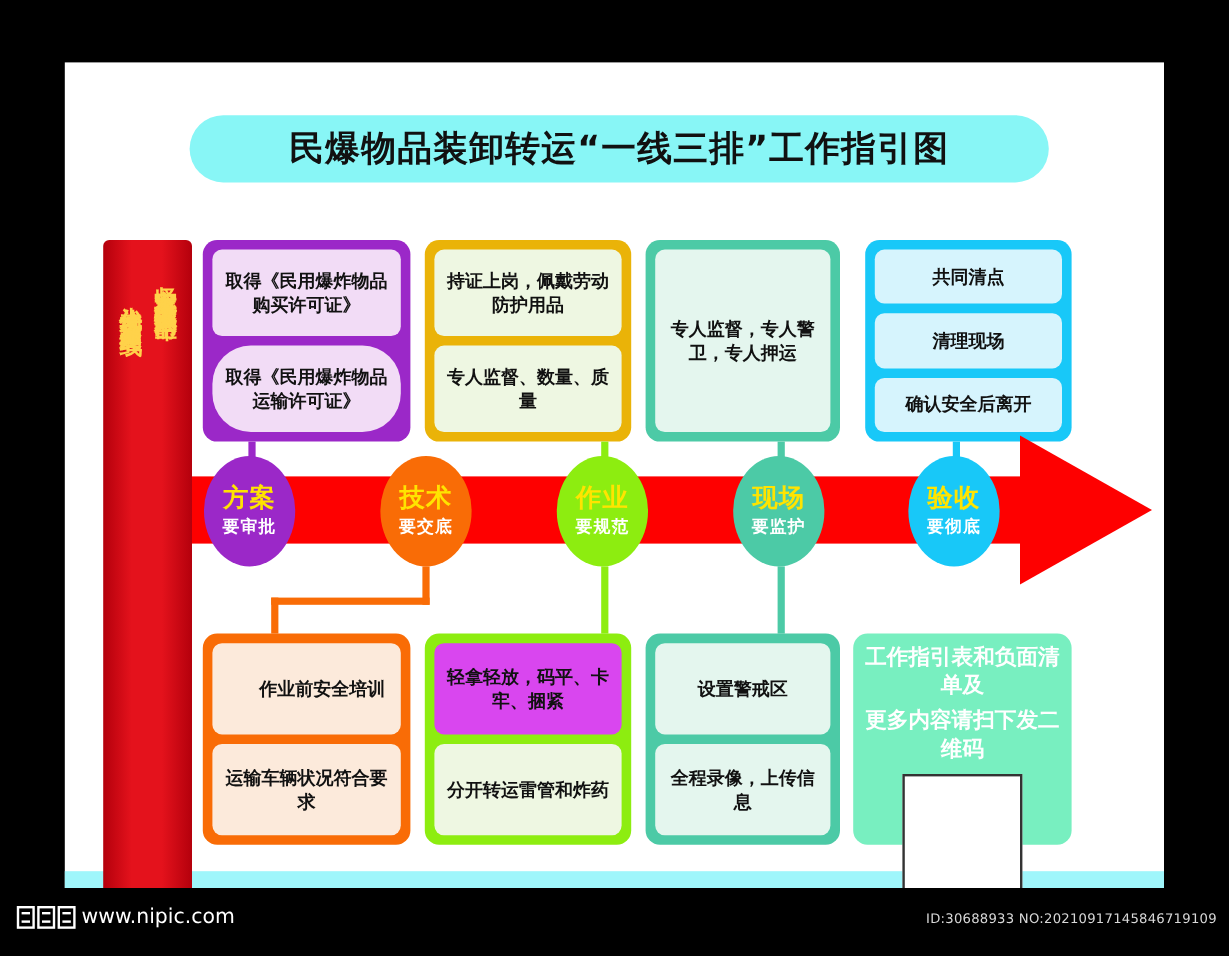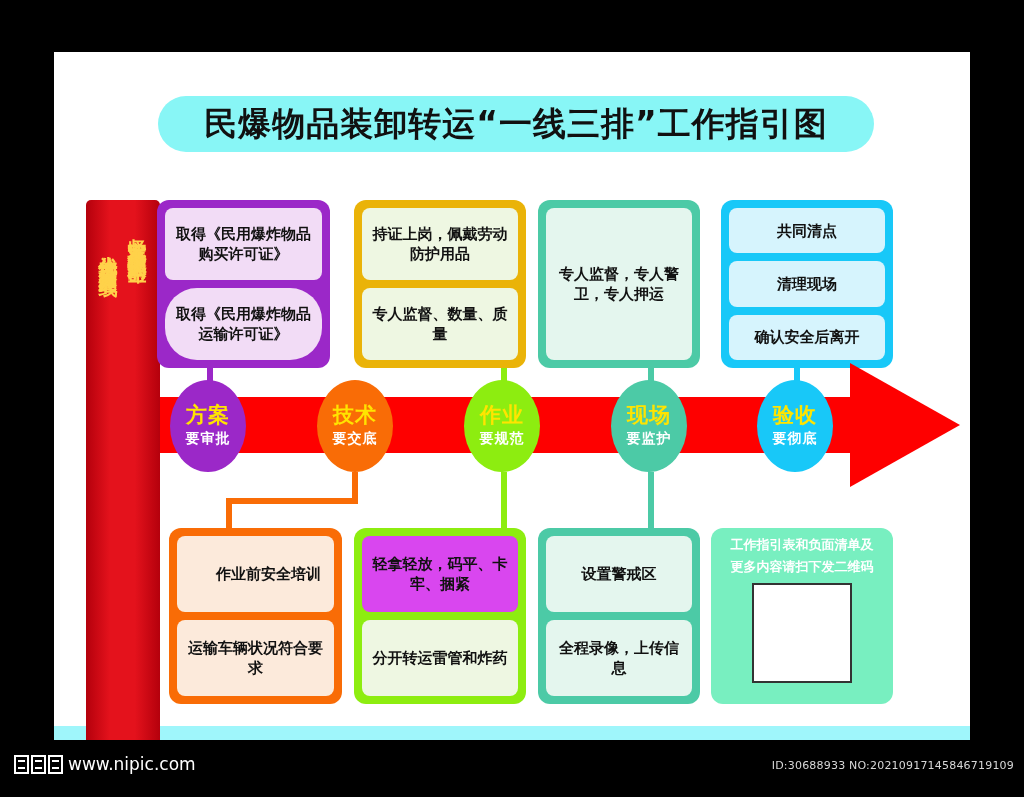--- a/index.html
+++ b/index.html
@@ -11,21 +11,21 @@
 
   
   .canvas{position:absolute;left:54px;top:52px;width:916px;height:688px;background:#ffffff;}
 
   
   .bottom-strip{position:absolute;left:0;bottom:0;width:916px;height:14px;background:#9ff6fb;}
 
   
   .title-pill{position:absolute;left:104px;top:44px;width:716px;height:56px;
       background:#88f6f6;border-radius:28px;display:flex;align-items:center;justify-content:center;}
-  .title-pill span{font-size:33px;font-weight:bold;color:#111;letter-spacing:1px;
+  .title-pill span{font-size:29px;font-weight:bold;color:#111;letter-spacing:1px;
       font-family:"DejaVu Sans","Liberation Sans",sans-serif;}
 
   
   .red-banner{position:absolute;left:32px;top:148px;width:74px;height:556px;
       background:linear-gradient(90deg,#b4000c 0%,#e4121c 32%,#e4121c 66%,#b4000c 100%);
       border-radius:5px;display:flex;flex-direction:row-reverse;justify-content:center;
       align-items:flex-start;padding-top:24px;box-sizing:border-box;}
   .red-banner .vcol{writing-mode:vertical-rl;text-orientation:upright;
       font-size:19px;font-weight:bold;color:#ffd24a;line-height:1.42;letter-spacing:2px;
       margin:0 1px;}
@@ -52,21 +52,21 @@
 
   
   .circle{position:absolute;width:76px;height:92px;border-radius:50%;
       display:flex;flex-direction:column;align-items:center;justify-content:center;
       color:#fff;}
   .circle .big{font-size:21px;font-weight:bold;color:#ffe400;line-height:1.05;
       margin-bottom:3px;letter-spacing:1px;}
   .circle .small{font-size:14px;font-weight:bold;color:#ffffff;letter-spacing:1px;}
 
   
-  .qr-title{font-size:13px;font-weight:bold;color:#ffffff;text-align:center;
+  .qr-title{font-size:18px;font-weight:bold;color:#ffffff;text-align:center;
       line-height:1.35;padding:8px 4px 4px;}
   .qr-box{width:96px;height:96px;background:#fff;border:2px solid #333;margin:4px auto 0;}
 
   
   .footer{position:absolute;left:0;top:740px;width:1024px;height:57px;background:#000;}
   .logo{position:absolute;left:14px;top:14px;display:flex;align-items:center;gap:5px;}
   .logo .glyphs{display:flex;gap:2px;}
   .logo .g{width:15px;height:19px;border:2px solid #fff;box-sizing:border-box;position:relative;}
   .logo .g::before{content:"";position:absolute;left:2px;top:3px;right:2px;height:2px;background:#fff;}
   .logo .g::after{content:"";position:absolute;left:2px;bottom:3px;right:2px;height:2px;background:#fff;}
@@ -84,21 +84,21 @@
 
     <div class="title-pill">
       <span>民爆物品装卸转运“一线三排”工作指引图</span>
     </div>
 
     <div class="red-banner">
       <div class="vcol">坚守发展决不能以牺牲人的生命</div>
       <div class="vcol second">为代价这条不可逾越的红线</div>
     </div>
 
-    <div class="col" style="left:103px;top:148px;width:173px;height:168px;background:#9b28c8;">
+    <div class="col" style="left:115px;top:148px;width:173px;height:168px;background:#9b28c8;">
       <div class="cellwrap">
         <div class="cell" style="background:#f2dcf6;">取得《民用爆炸物品购买许可证》</div>
         <div class="cell" style="background:#f2dcf6;border-radius:32px;">取得《民用爆炸物品运输许可证》</div>
       </div>
     </div>
 
     <div class="col" style="left:300px;top:148px;width:172px;height:168px;background:#eab308;">
       <div class="cellwrap">
         <div class="cell" style="background:#eef7e2;">持证上岗，佩戴劳动防护用品</div>
         <div class="cell" style="background:#eef7e2;">专人监督、数量、质量</div>

